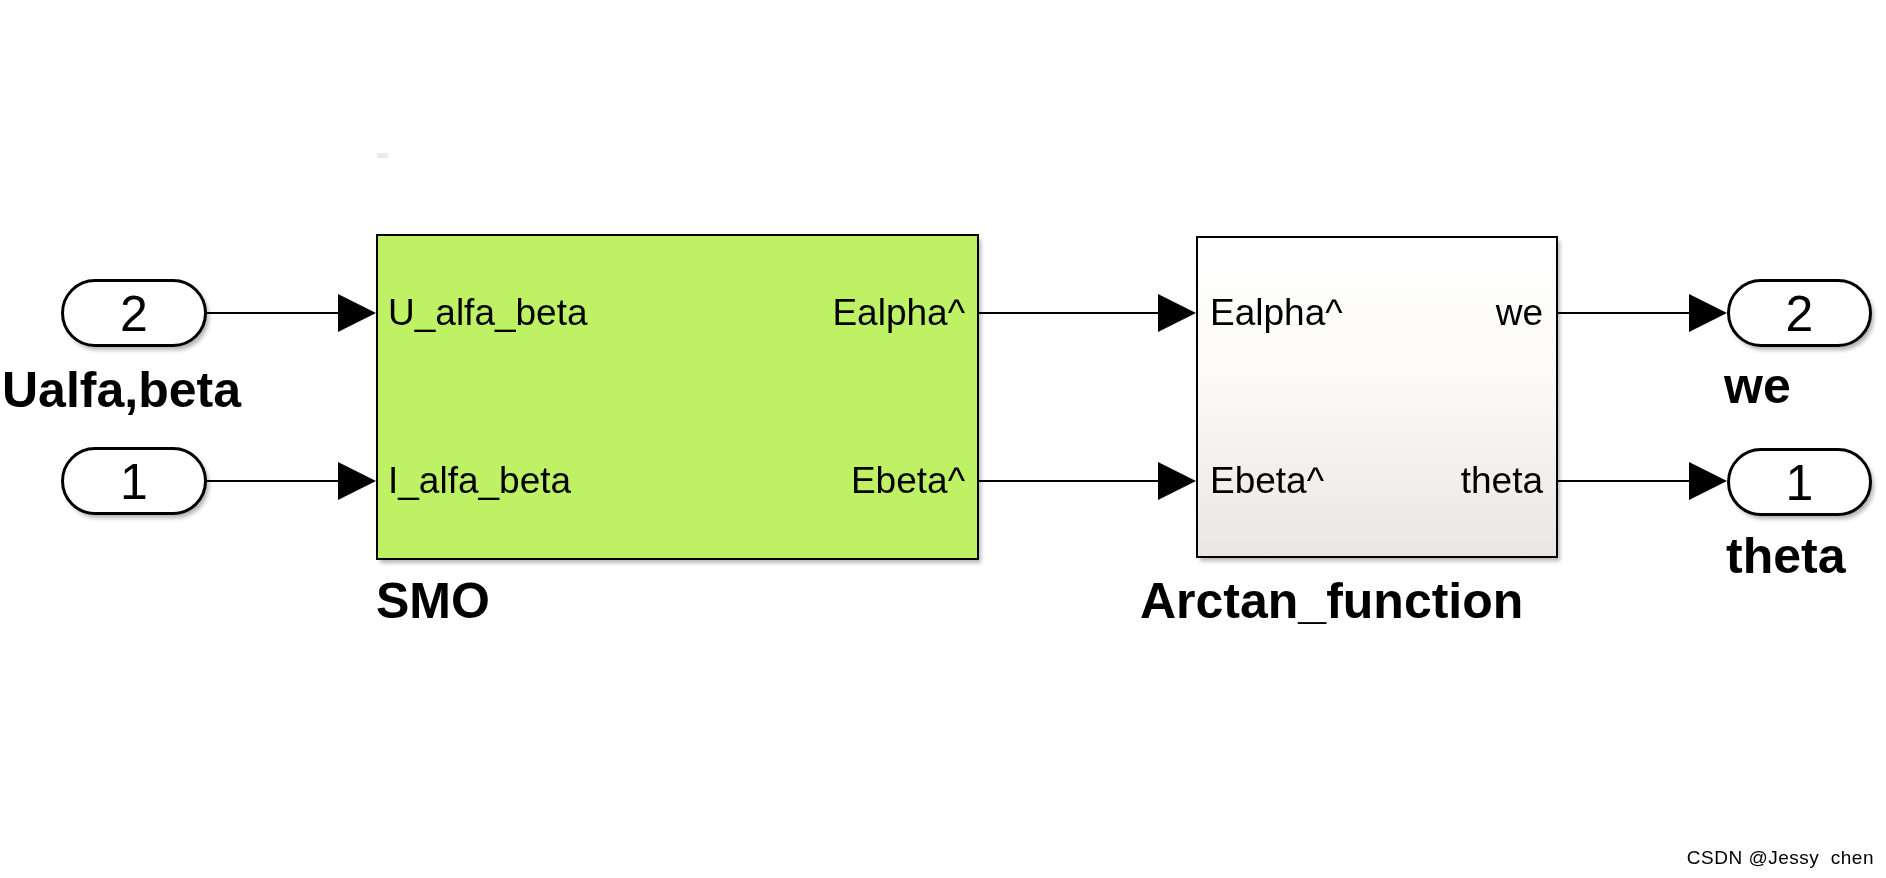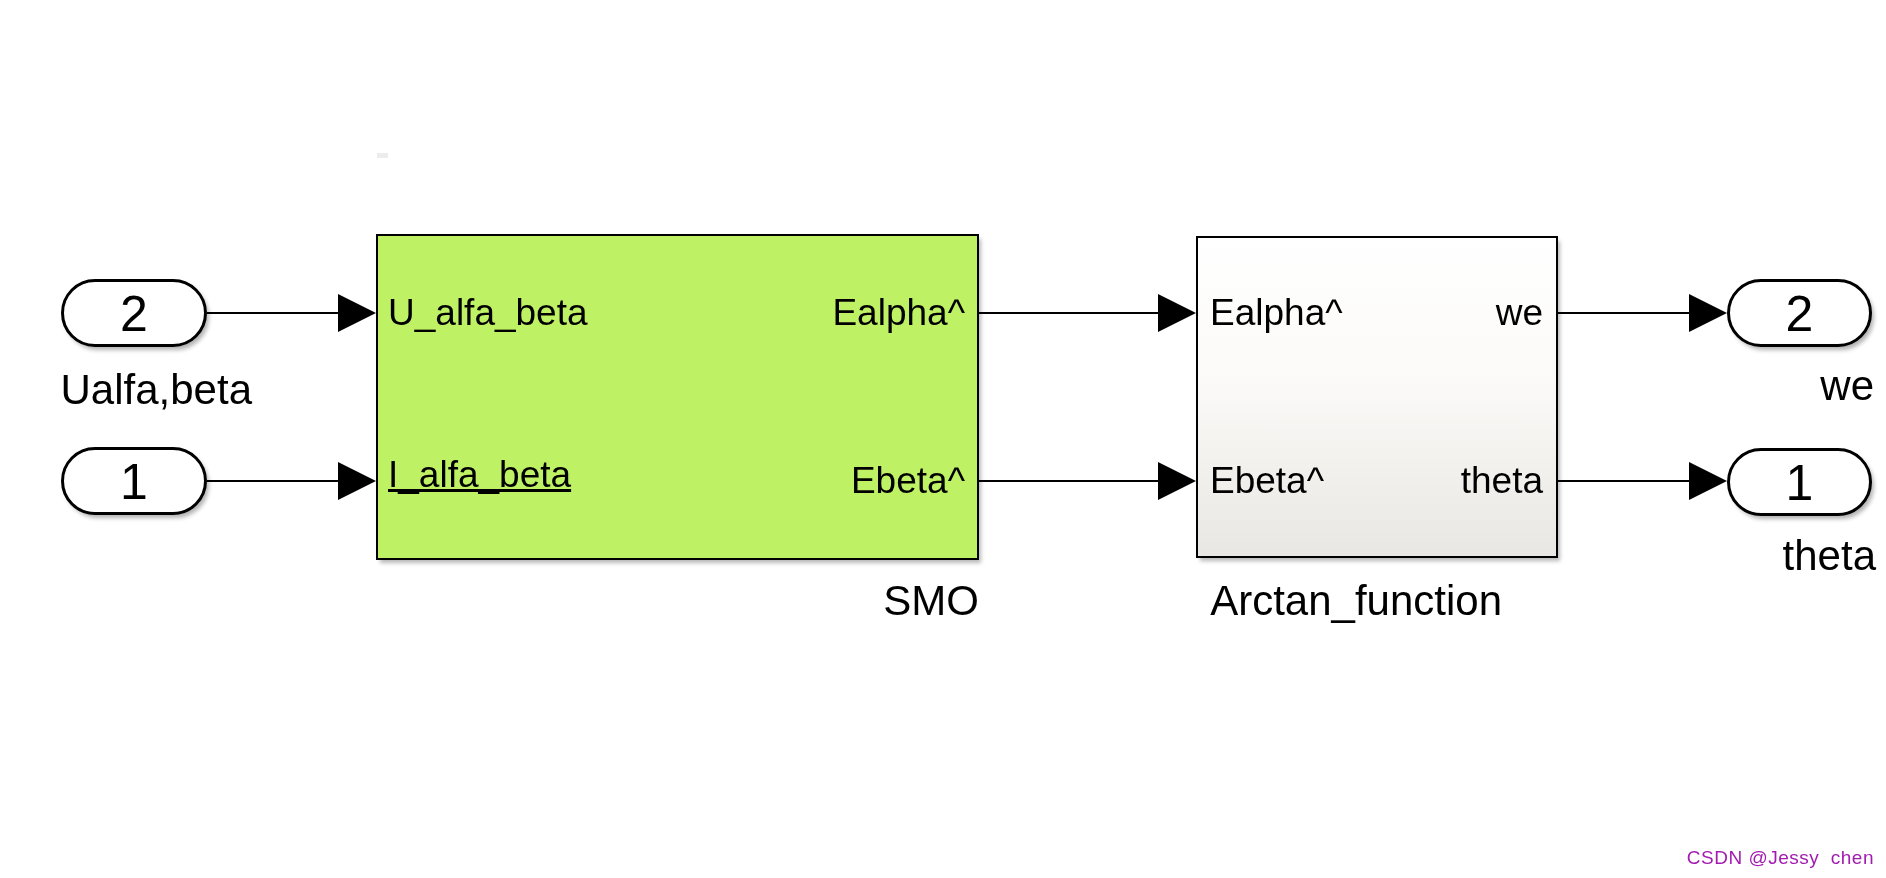--- a/index.html
+++ b/index.html
@@ -29,24 +29,25 @@
   }
   .port-number {
     font-size: 50px;
     line-height: 1;
     padding-top: 2px;
   }
 
   
   .sig-label {
     position: absolute;
-    font-size: 42px;
+    font-size: 50px;
     line-height: 50px;
-    text-align: right;
+    text-align: left;
     white-space: nowrap;
+    font-weight: bold;
   }
 
   
   .block {
     position: absolute;
     box-sizing: border-box;
     border: 2px solid #000;
     background: #bef264;
     box-shadow: 3px 4px 4px -1px rgba(0,0,0,0.28);
   }
@@ -77,21 +78,21 @@
     border-bottom: 19px solid transparent;
     border-left: 38px solid #000;
   }
 
   .watermark {
     position: absolute;
     right: 12px;
     bottom: 9px;
     font-size: 19px;
     letter-spacing: 0.5px;
-    color: #a21caf;
+    color: #000000;
     white-space: pre;
   }
 
   .artifact-dot {
     position: absolute;
     left: 377px;
     top: 153px;
     width: 11px;
     height: 5px;
     background: #ececec;
@@ -108,21 +109,21 @@
     <span class="port-number">2</span>
   </div>
   <div class="sig-label" style="left:2px; top:365px; width:250px;">Ualfa,beta</div>
 
   <div class="port-oval" style="left:61px; top:447px;">
     <span class="port-number">1</span>
   </div>
 
   <div class="block" style="left:376px; top:234px; width:603px; height:326px;">
     <div class="inner-label in" style="left:10px;  top:58px;">U_alfa_beta</div>
-    <div class="inner-label in" style="left:10px;  top:220px;text-decoration:underline;">I_alfa_beta</div>
+    <div class="inner-label in" style="left:10px;  top:226px;">I_alfa_beta</div>
     <div class="inner-label out" style="right:12px; top:58px;">Ealpha^</div>
     <div class="inner-label out" style="right:12px; top:226px;">Ebeta^</div>
   </div>
   <div class="sig-label" style="left:376px; top:576px; width:603px;">SMO</div>
 
   <div class="block gradient" style="left:1196px; top:236px; width:362px; height:322px;">
     <div class="inner-label in" style="left:12px;  top:56px;">Ealpha^</div>
     <div class="inner-label in" style="left:12px;  top:224px;">Ebeta^</div>
     <div class="inner-label out" style="right:13px; top:56px;">we</div>
     <div class="inner-label out" style="right:13px; top:224px;">theta</div>

